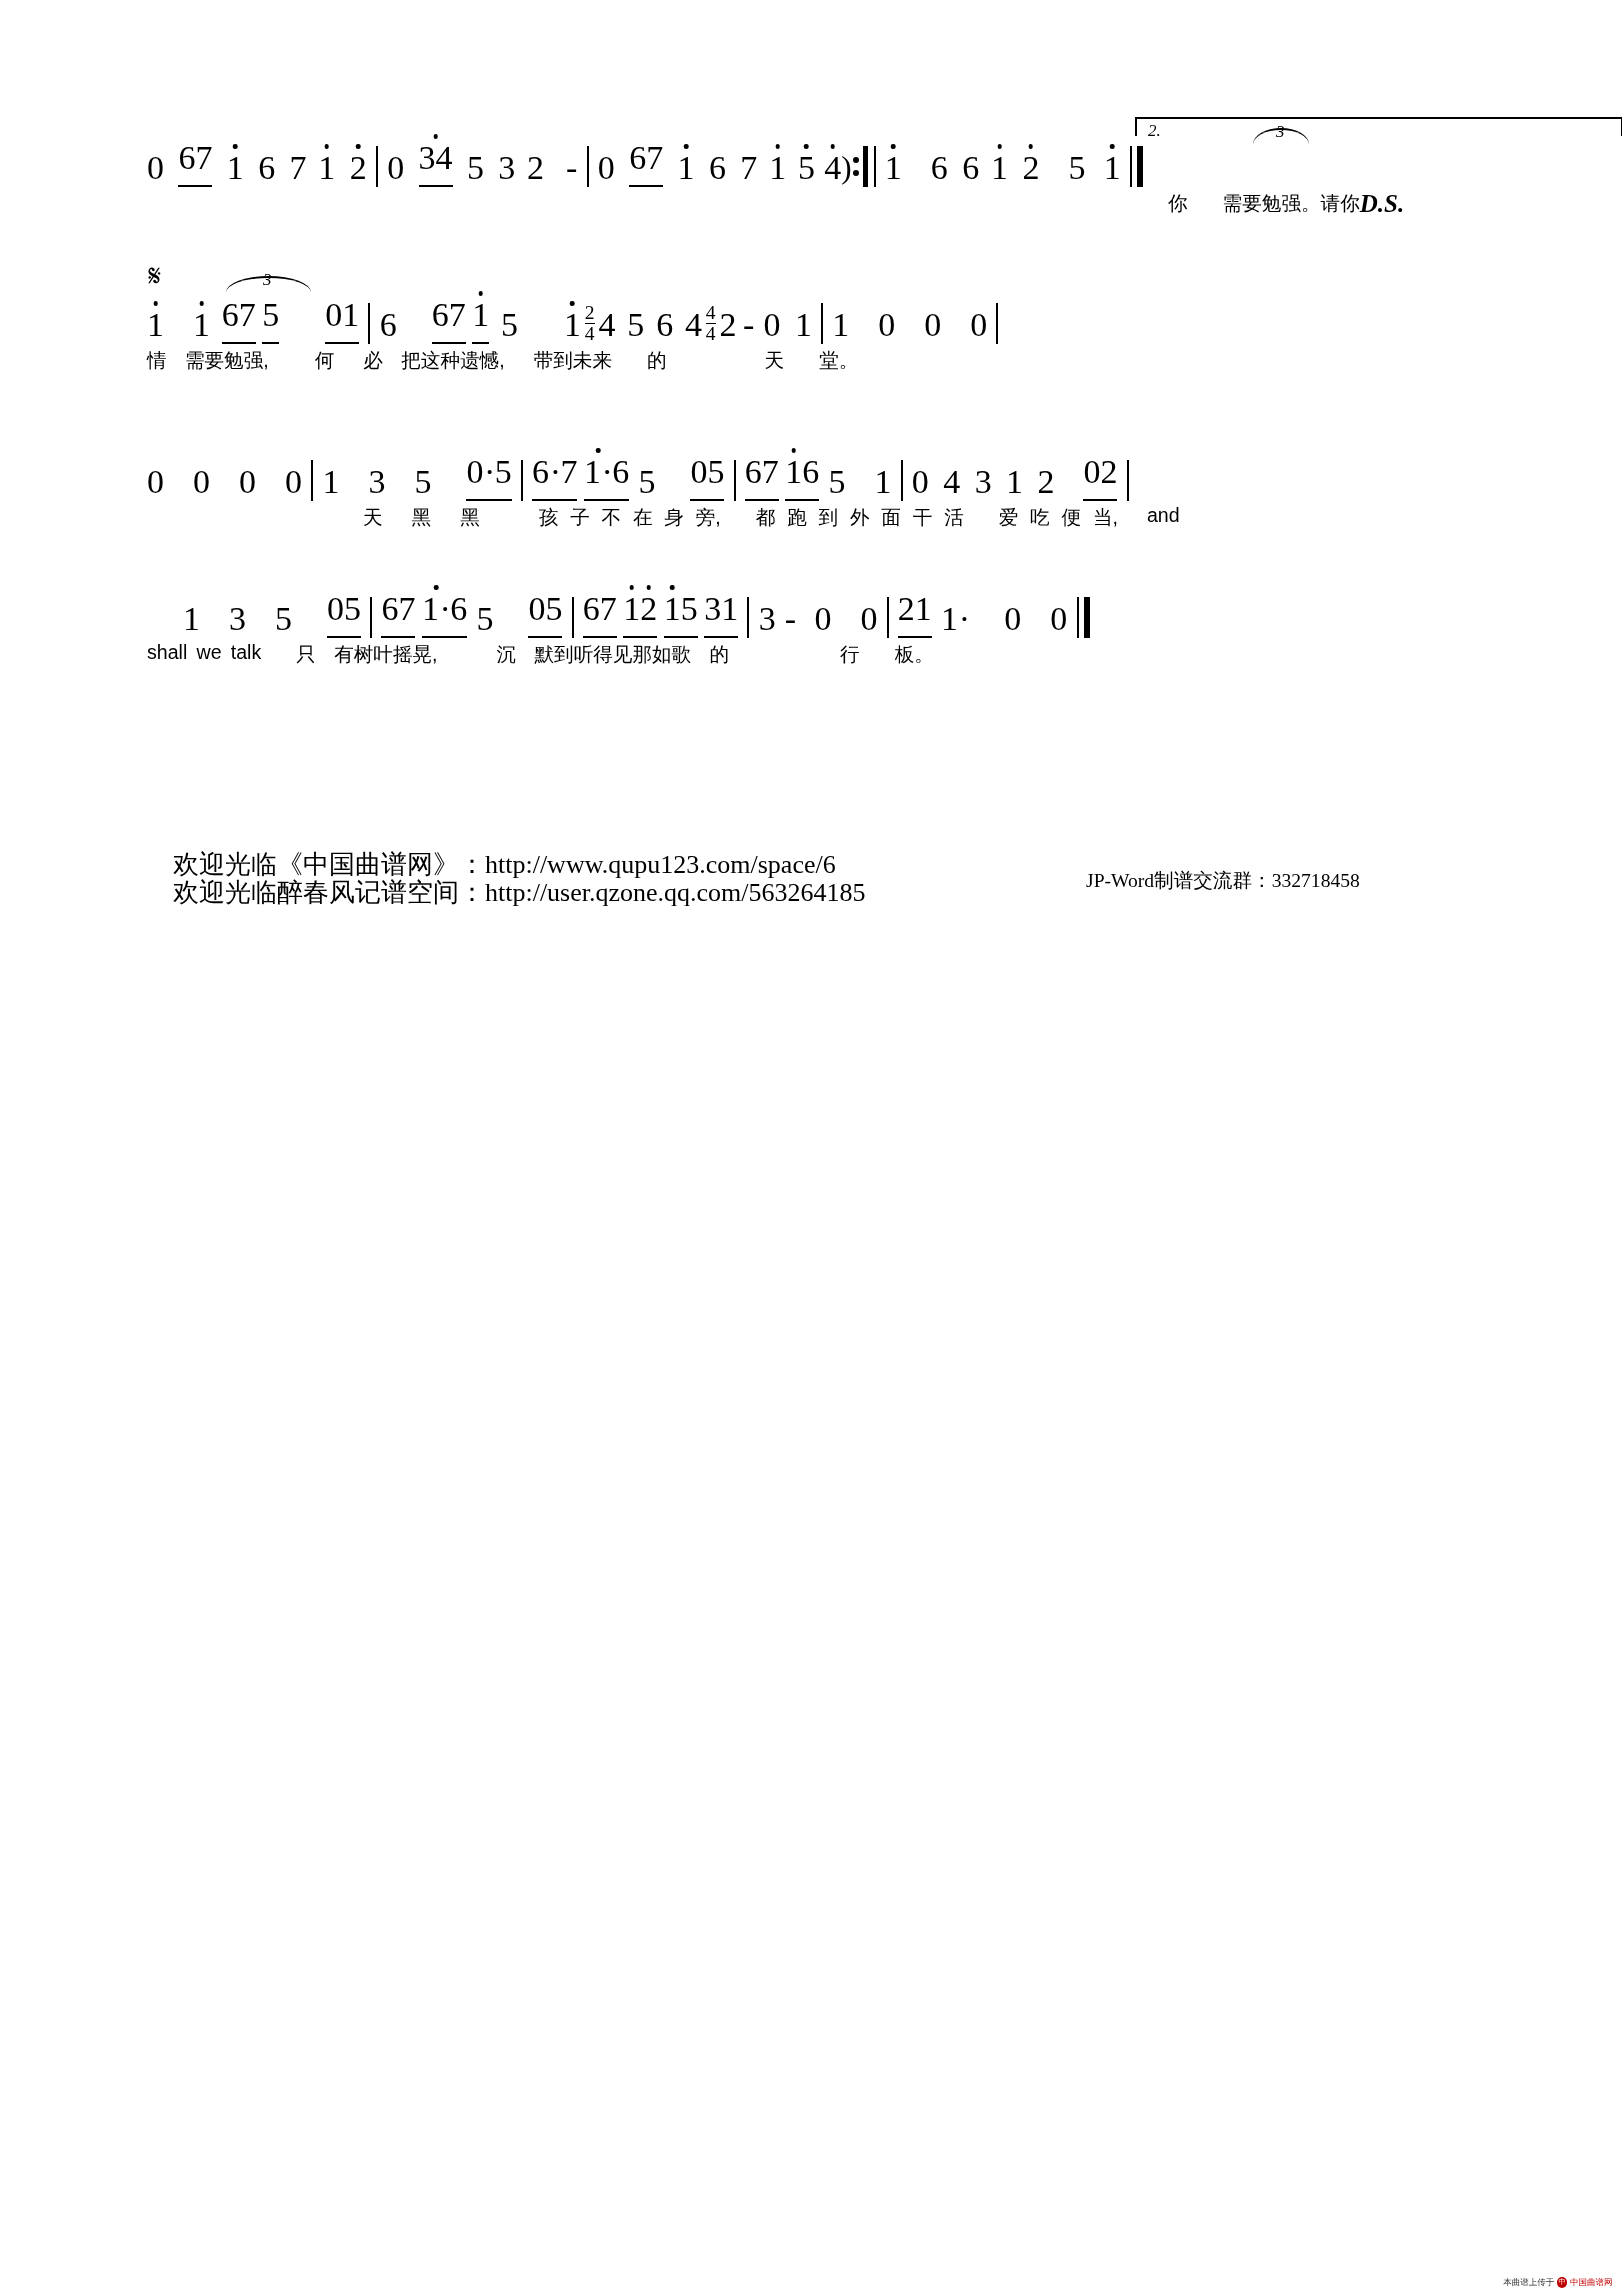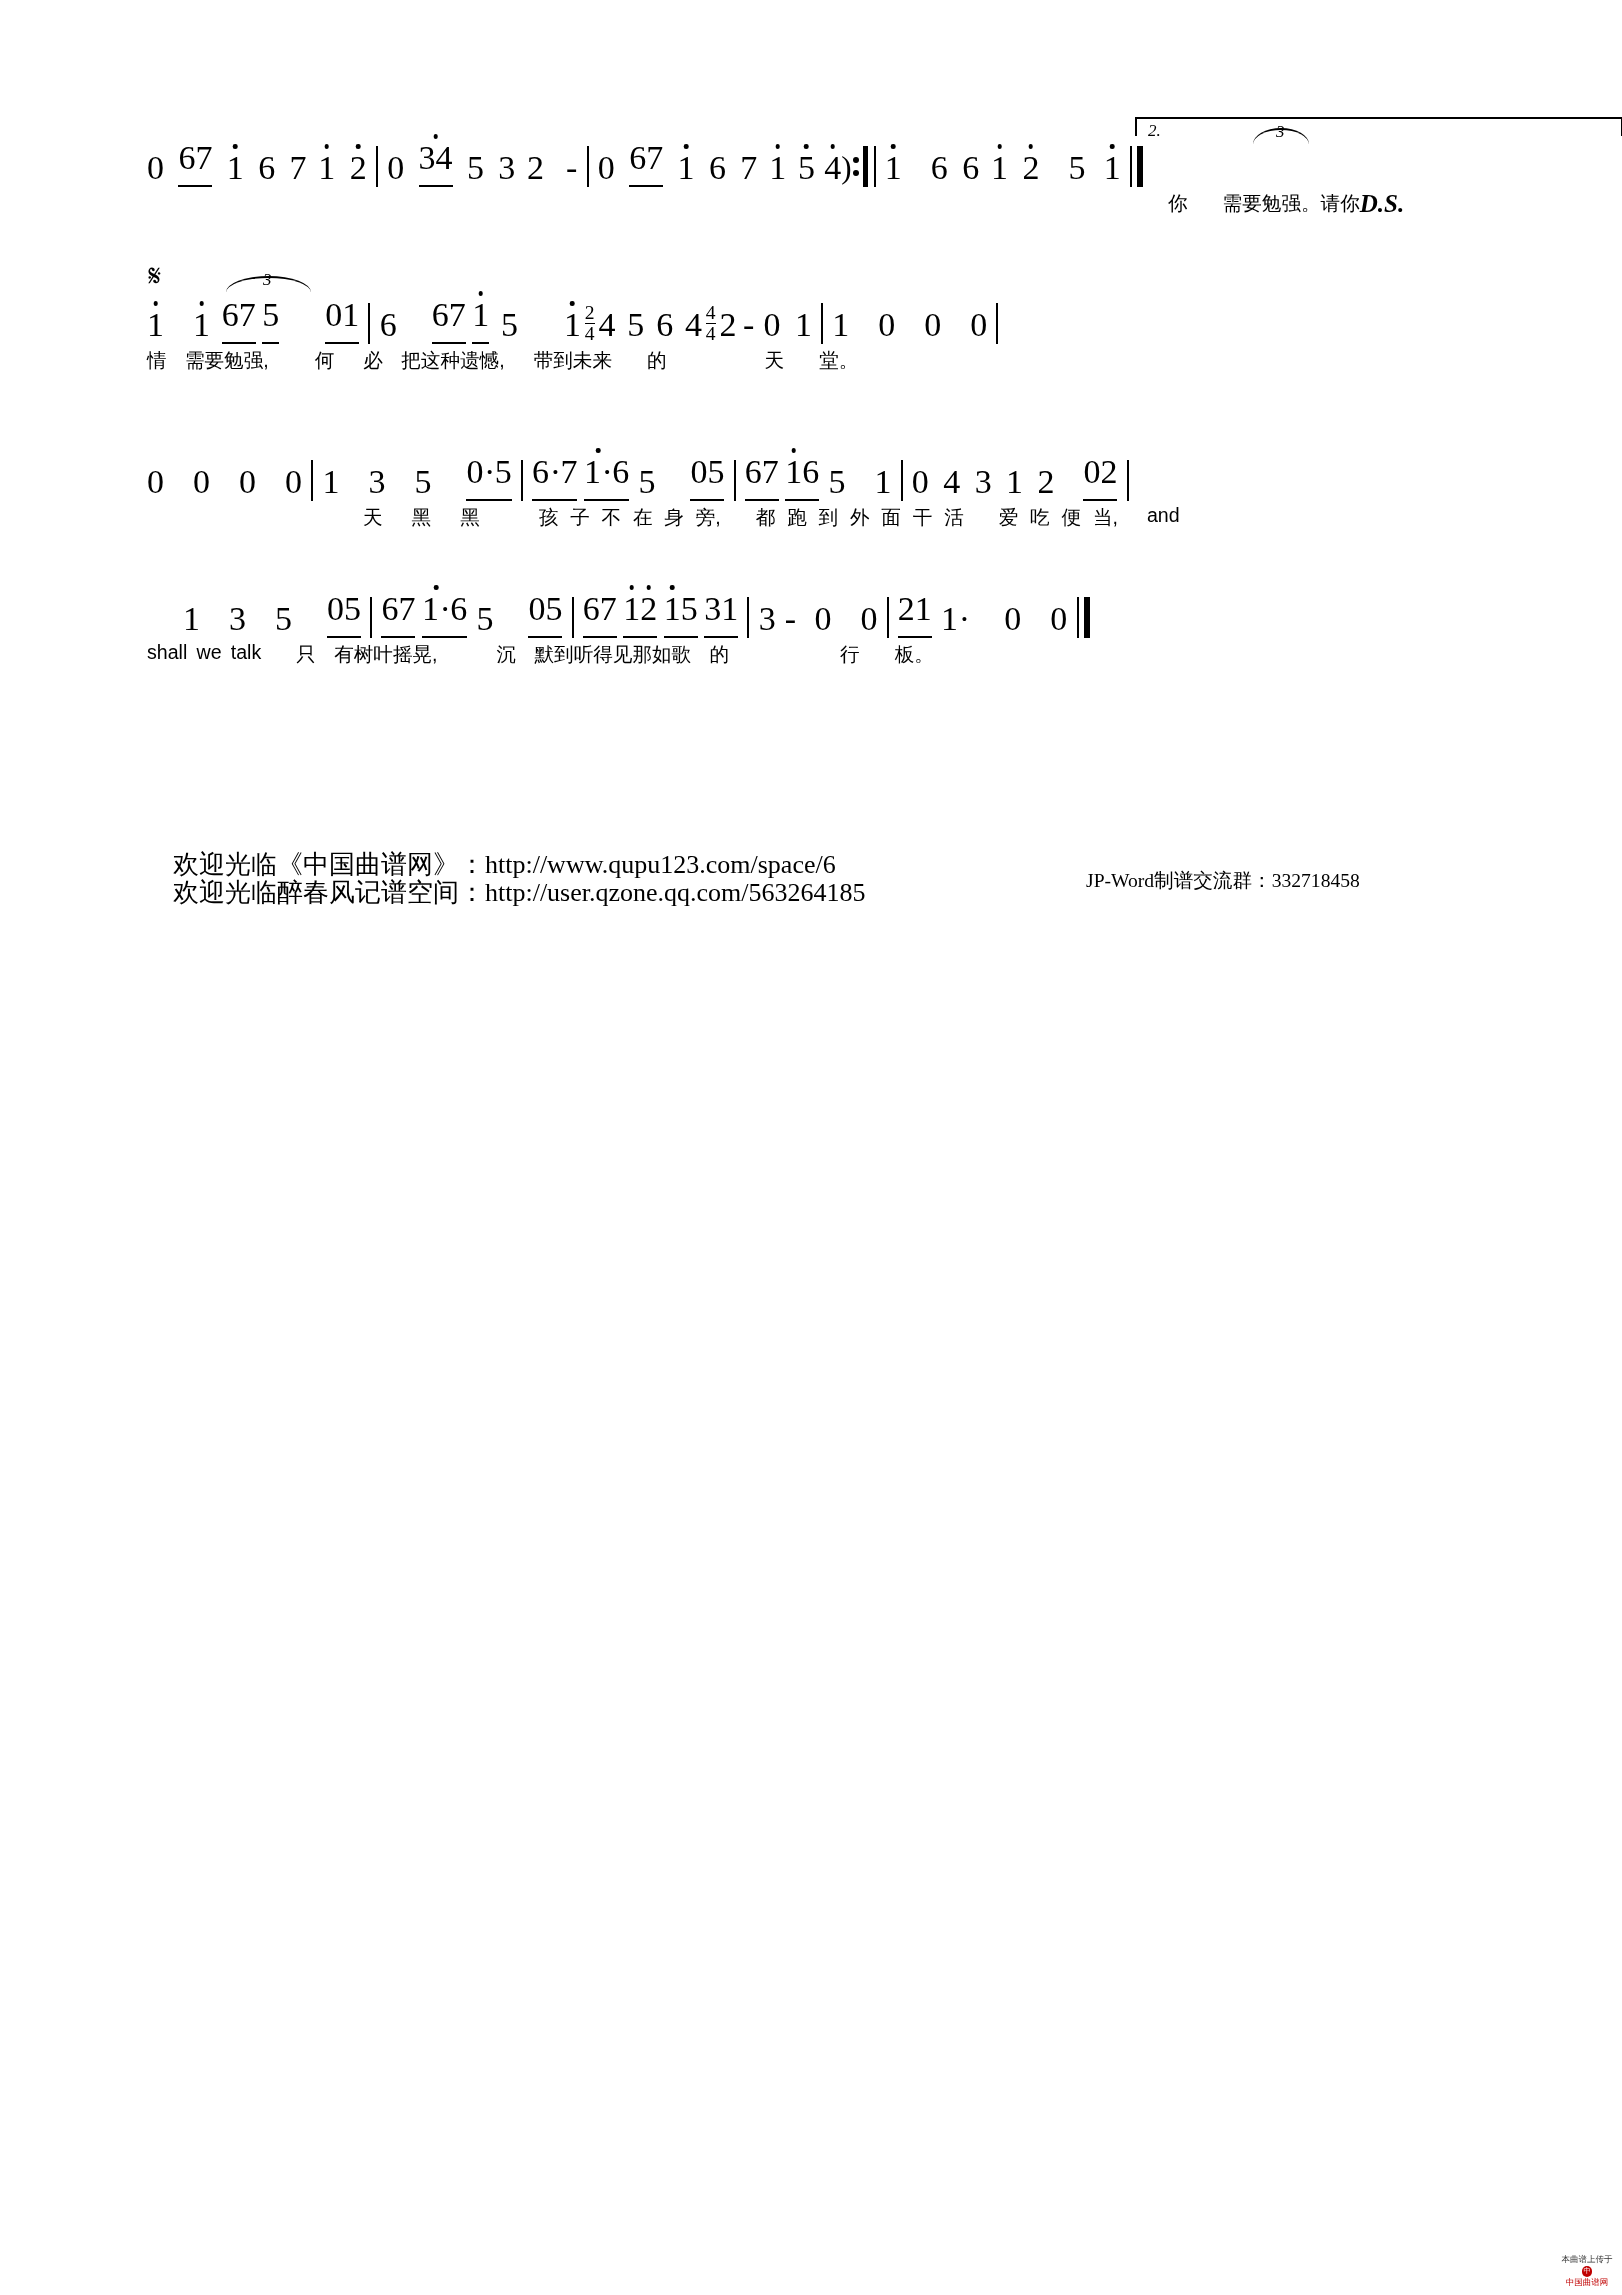--- a/index.html
+++ b/index.html
@@ -198,21 +198,20 @@
   .watermark {
     position: absolute;
     right: 10.5px;
     bottom: 6.5px;
     display: flex;
     align-items: center;
     font-family: "Liberation Sans", sans-serif;
     font-size: 8.5px;
     color: #333;
     white-space: nowrap;
-    flex-direction: column;
   }
   .watermark .wm-logo {
     display: inline-block;
     width: 10.5px; height: 10.5px;
     border-radius: 50%;
     background: #c00000;
     color: #fff;
     font-size: 7.2px;
     line-height: 10.5px;
     text-align: center;

